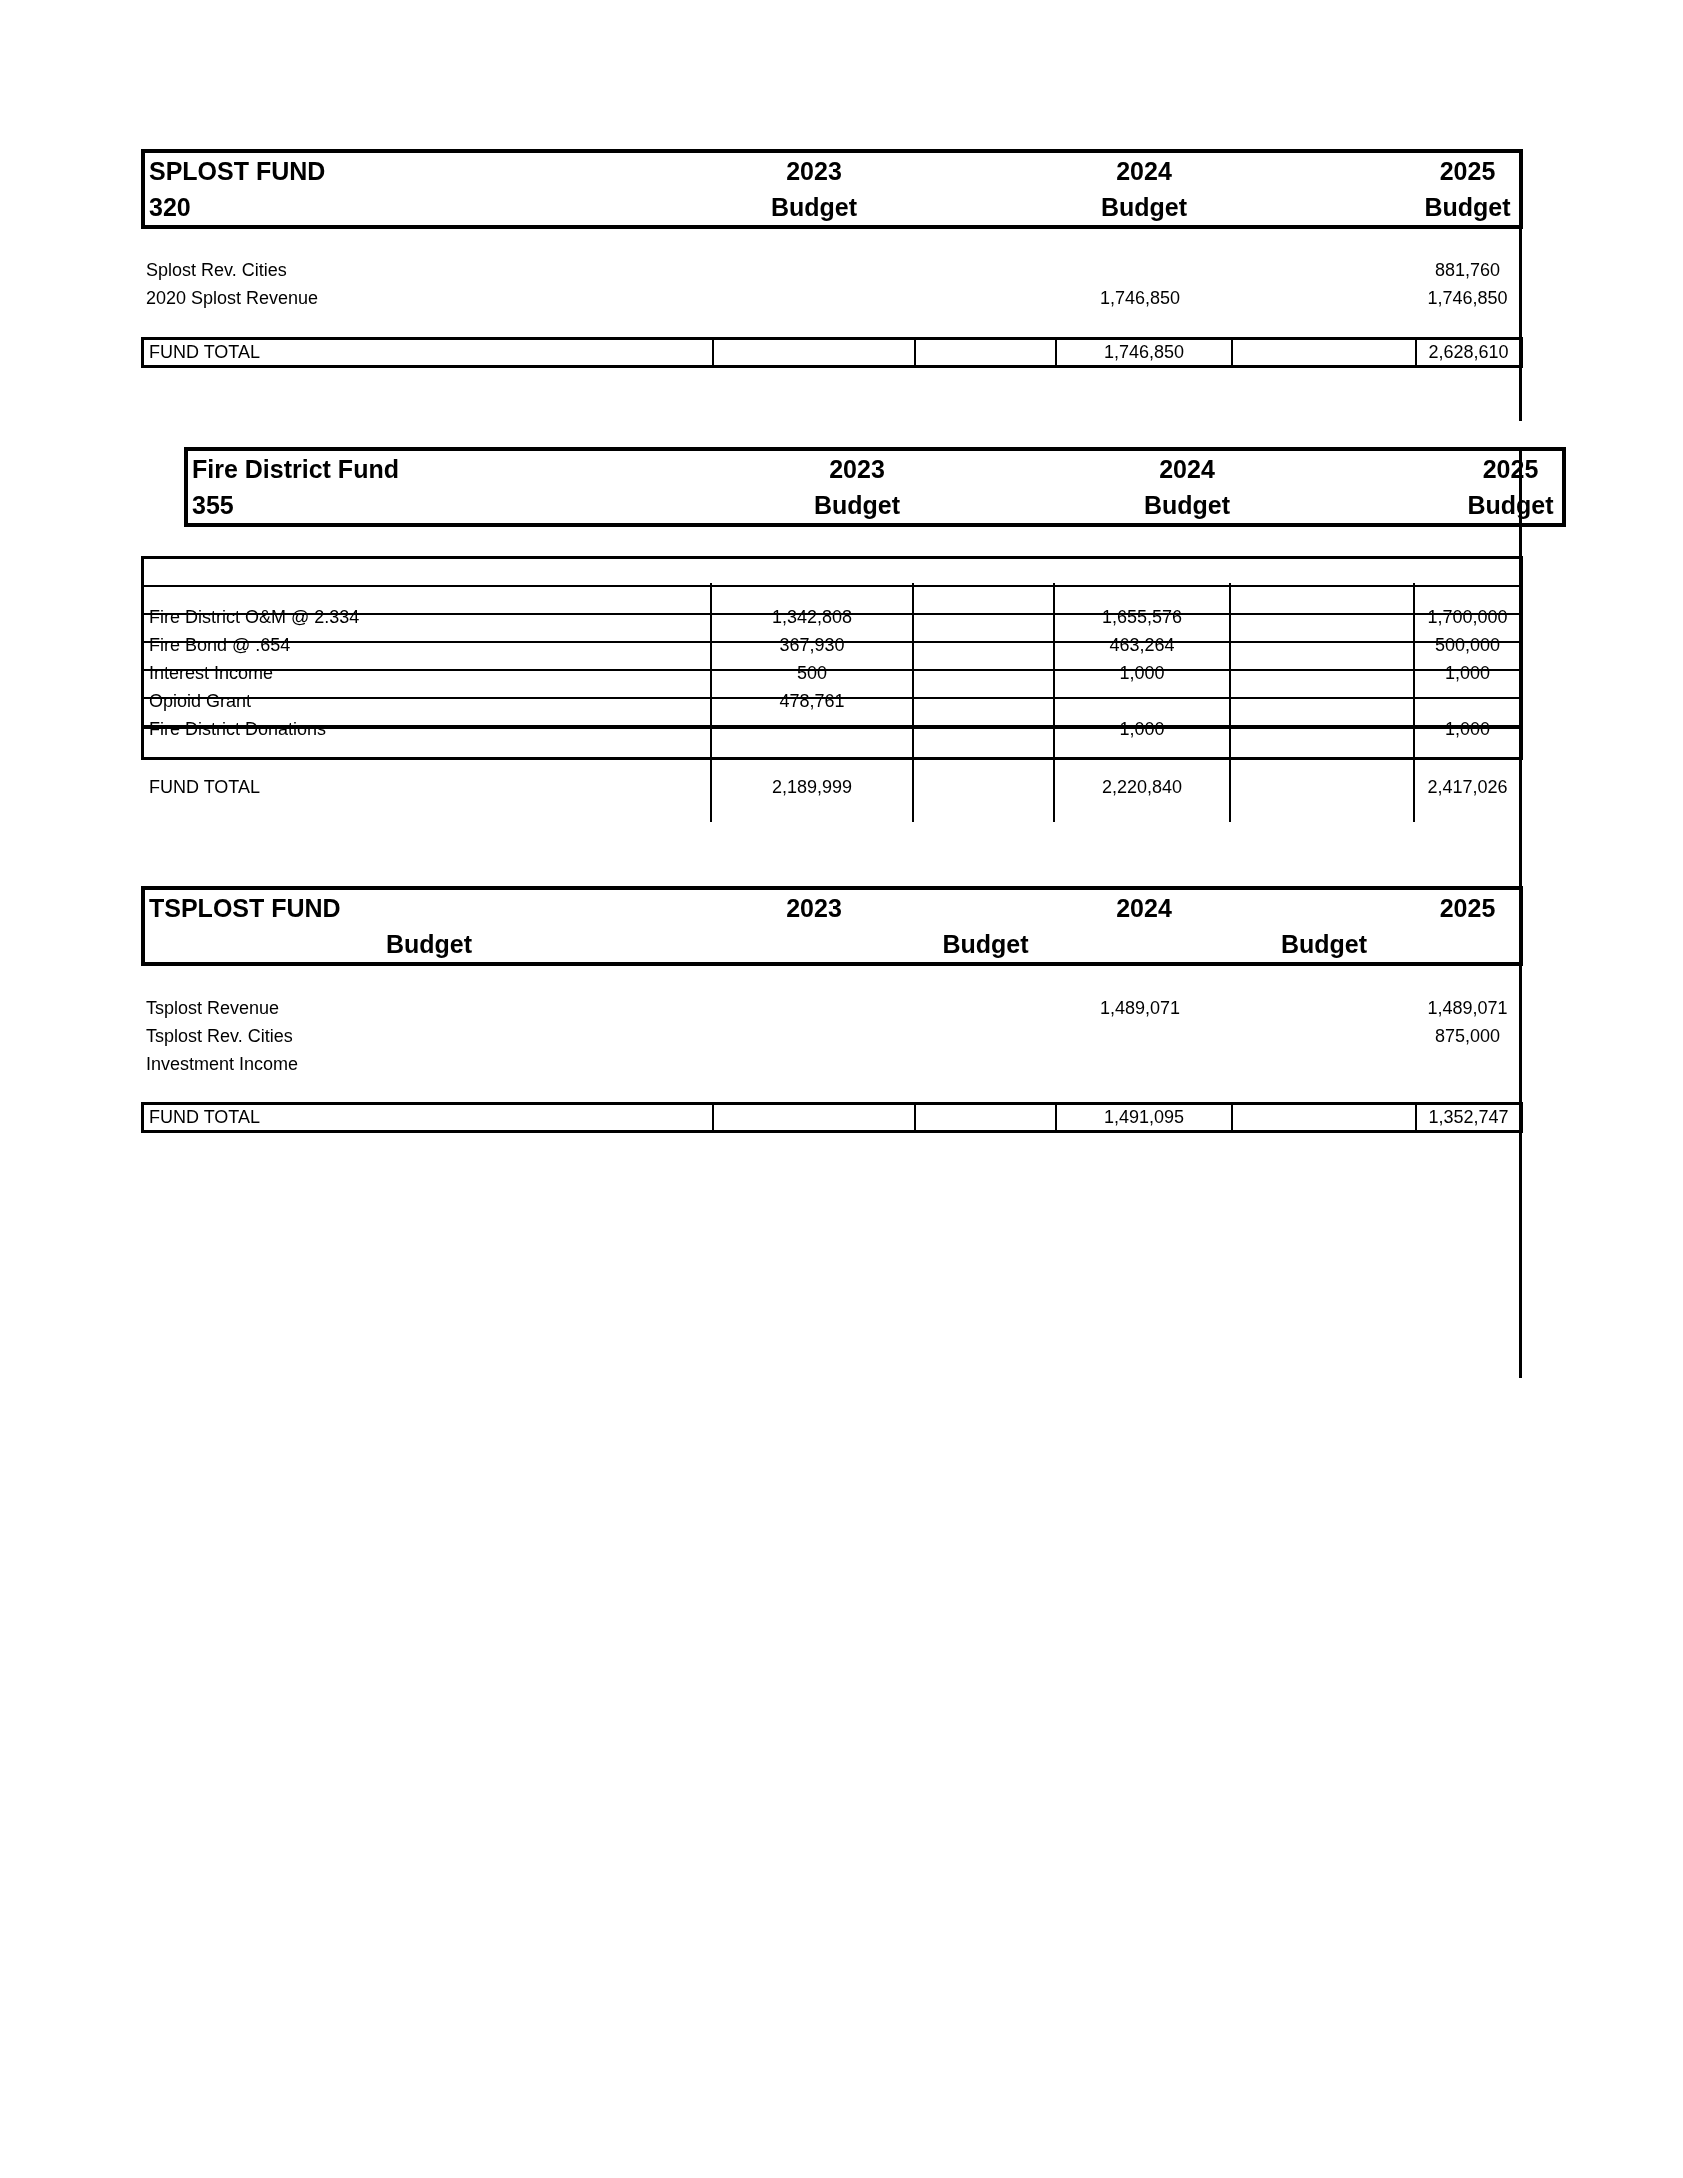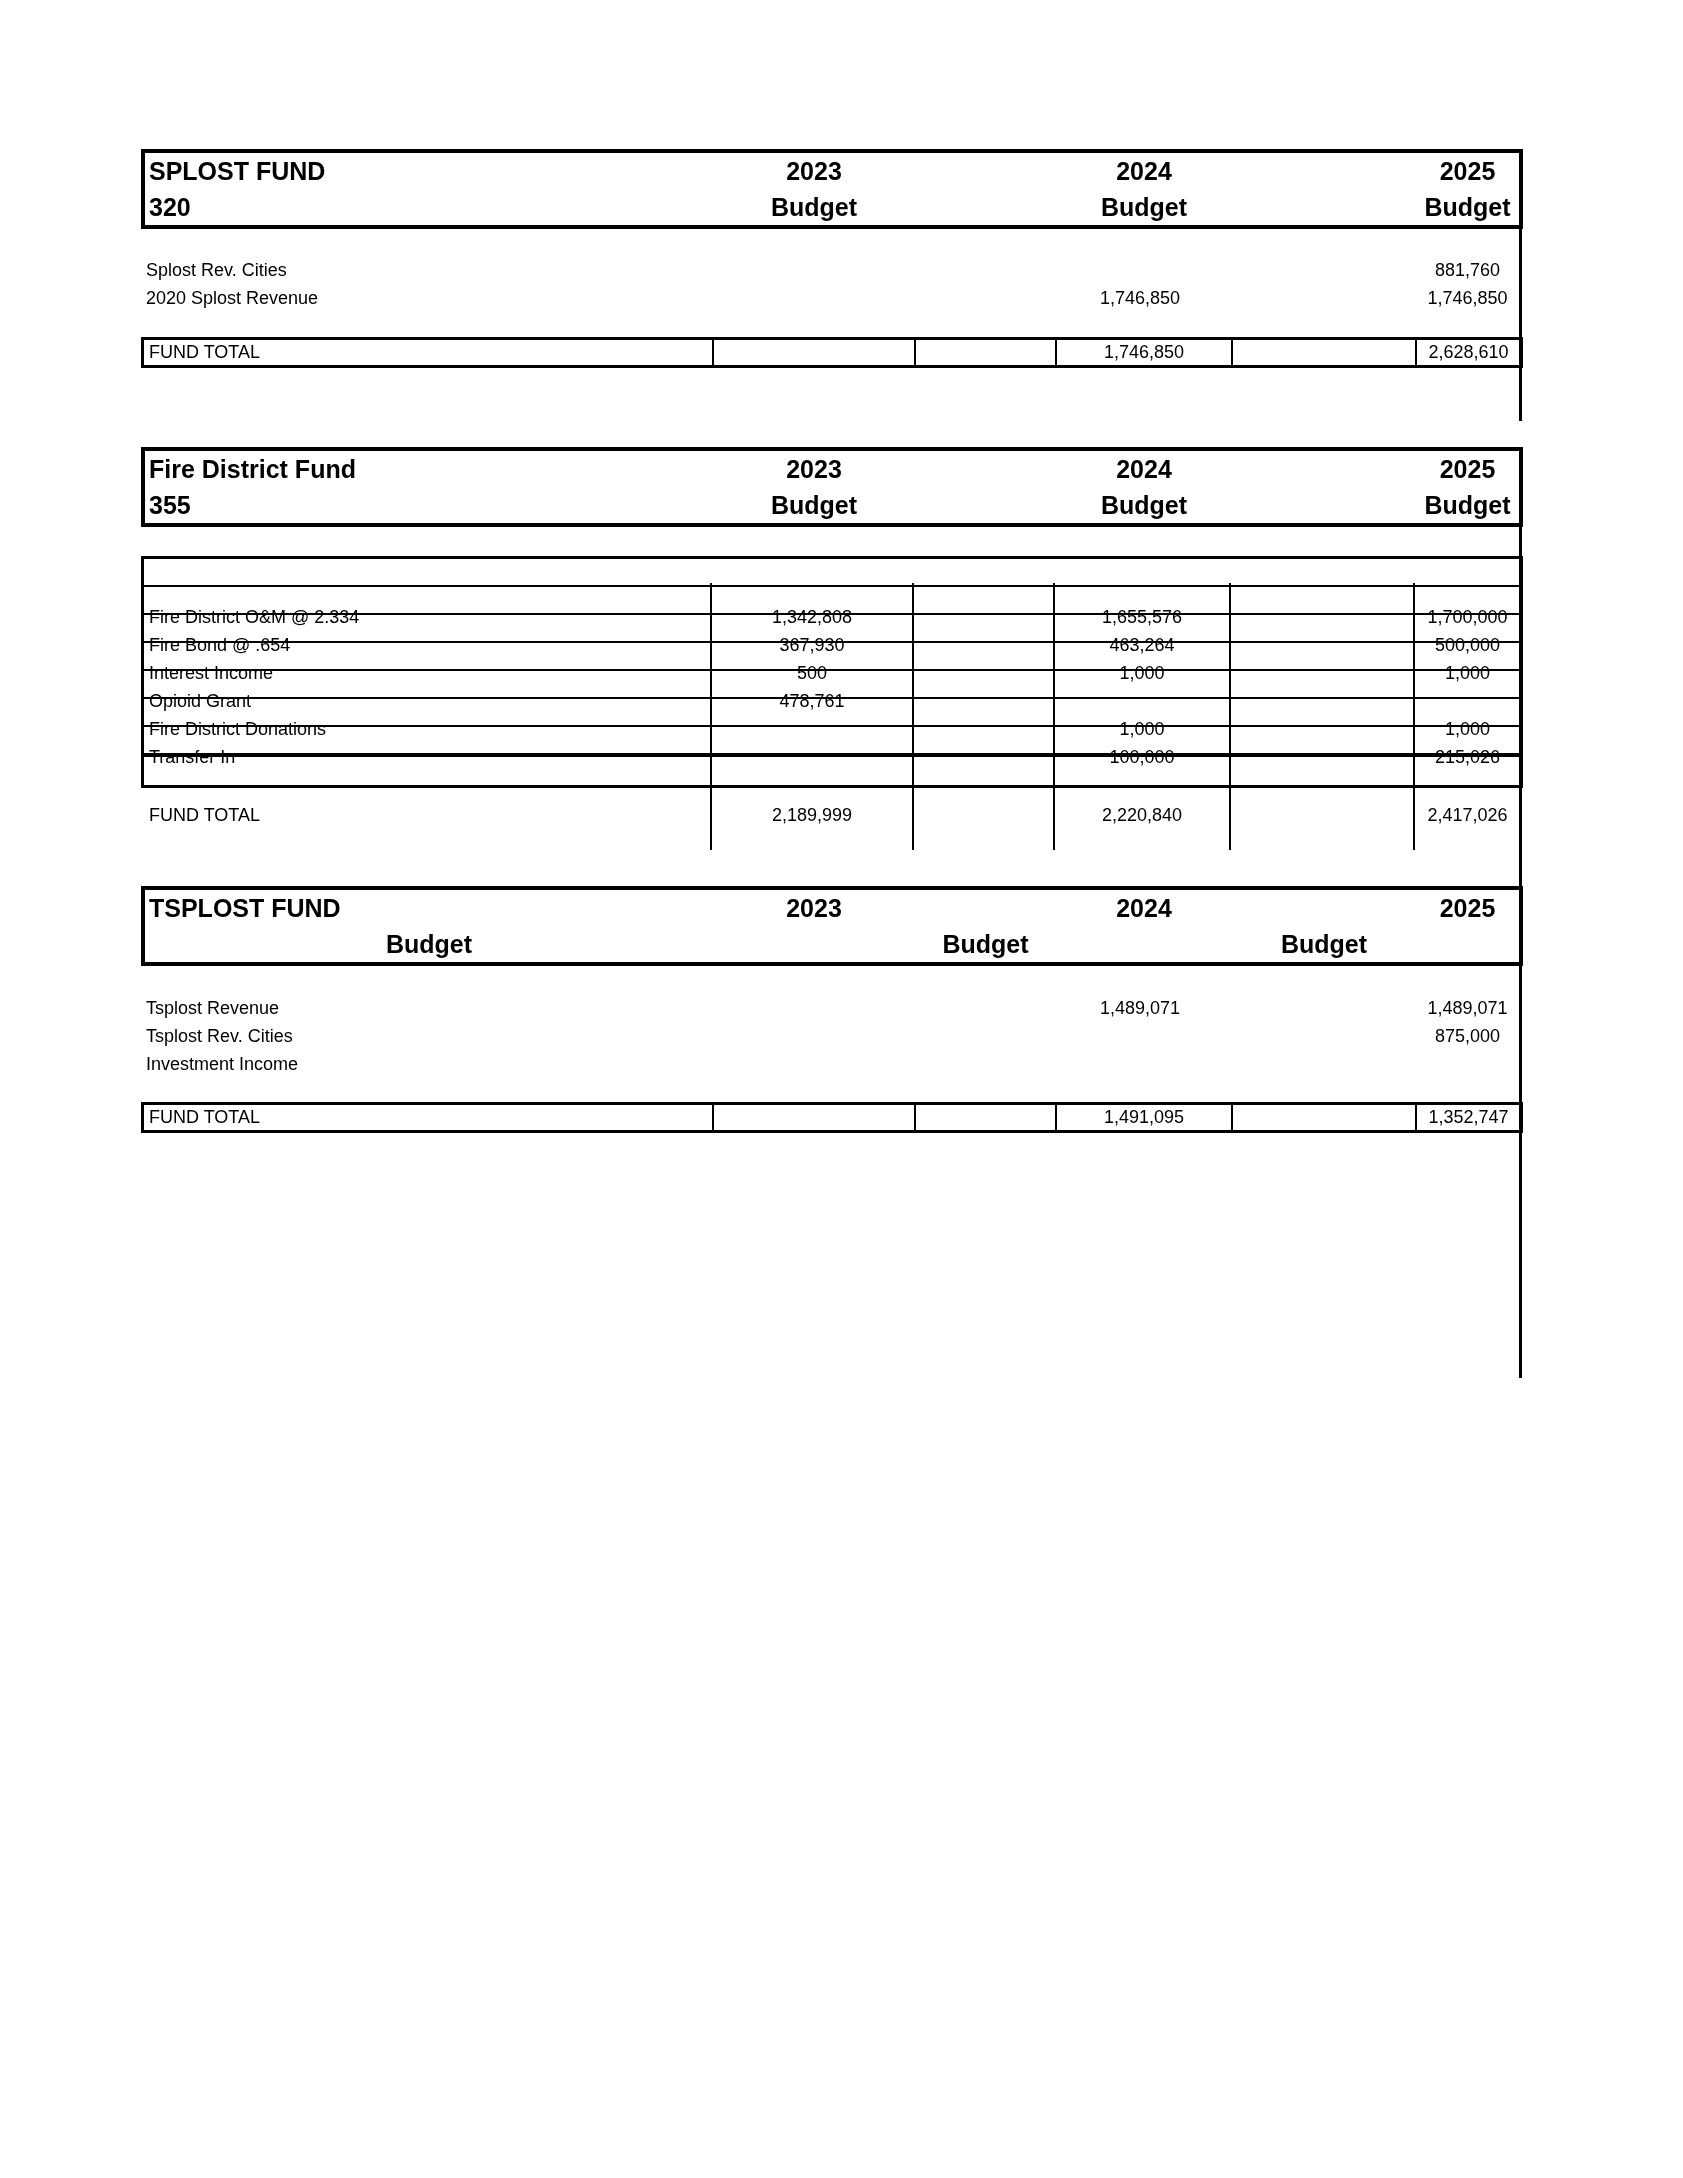--- a/index.html
+++ b/index.html
@@ -120,21 +120,21 @@
     <div class="num cl"></div>
     <div class="sp cl"></div>
     <div class="num cl">1,746,850</div>
     <div class="sp cl"></div>
     <div class="num cl">2,628,610</div>
   </div>
 
   <div class="vline" style="left:1519px;top:149px;height:272px;"></div>
   <div class="vline" style="left:1519px;top:447px;height:931px;"></div>
 
-  <div class="hdr grid6" style="top:447px;">
+  <div class="hdr grid6" style="top:447px;margin-left:43px;">
     <div class="hname">Fire District Fund</div>
     <div class="hyear">2023</div>
     <div></div>
     <div class="hyear">2024</div>
     <div></div>
     <div class="hyear">2025</div>
     <div class="hname">355</div>
     <div class="hyear">Budget</div>
     <div></div>
     <div class="hyear">Budget</div>
@@ -175,28 +175,20 @@
       <div></div>
       <div class="num"></div>
     </div>
     <div class="tr grid6">
       <div class="lbl">Fire District Donations</div>
       <div class="num"></div>
       <div></div>
       <div class="num">1,000</div>
       <div></div>
       <div class="num">1,000</div>
-    </div>
-    <div class="tr grid6">
-      <div class="lbl">Transfer In</div>
-      <div class="num"></div>
-      <div></div>
-      <div class="num">100,000</div>
-      <div></div>
-      <div class="num">215,026</div>
     </div>
     <div class="tr grid6">
       <div class="lbl"></div>
       <div class="num"></div>
       <div></div>
       <div class="num"></div>
       <div></div>
       <div class="num"></div>
     </div>
     <div class="tr grid6 ttop">

